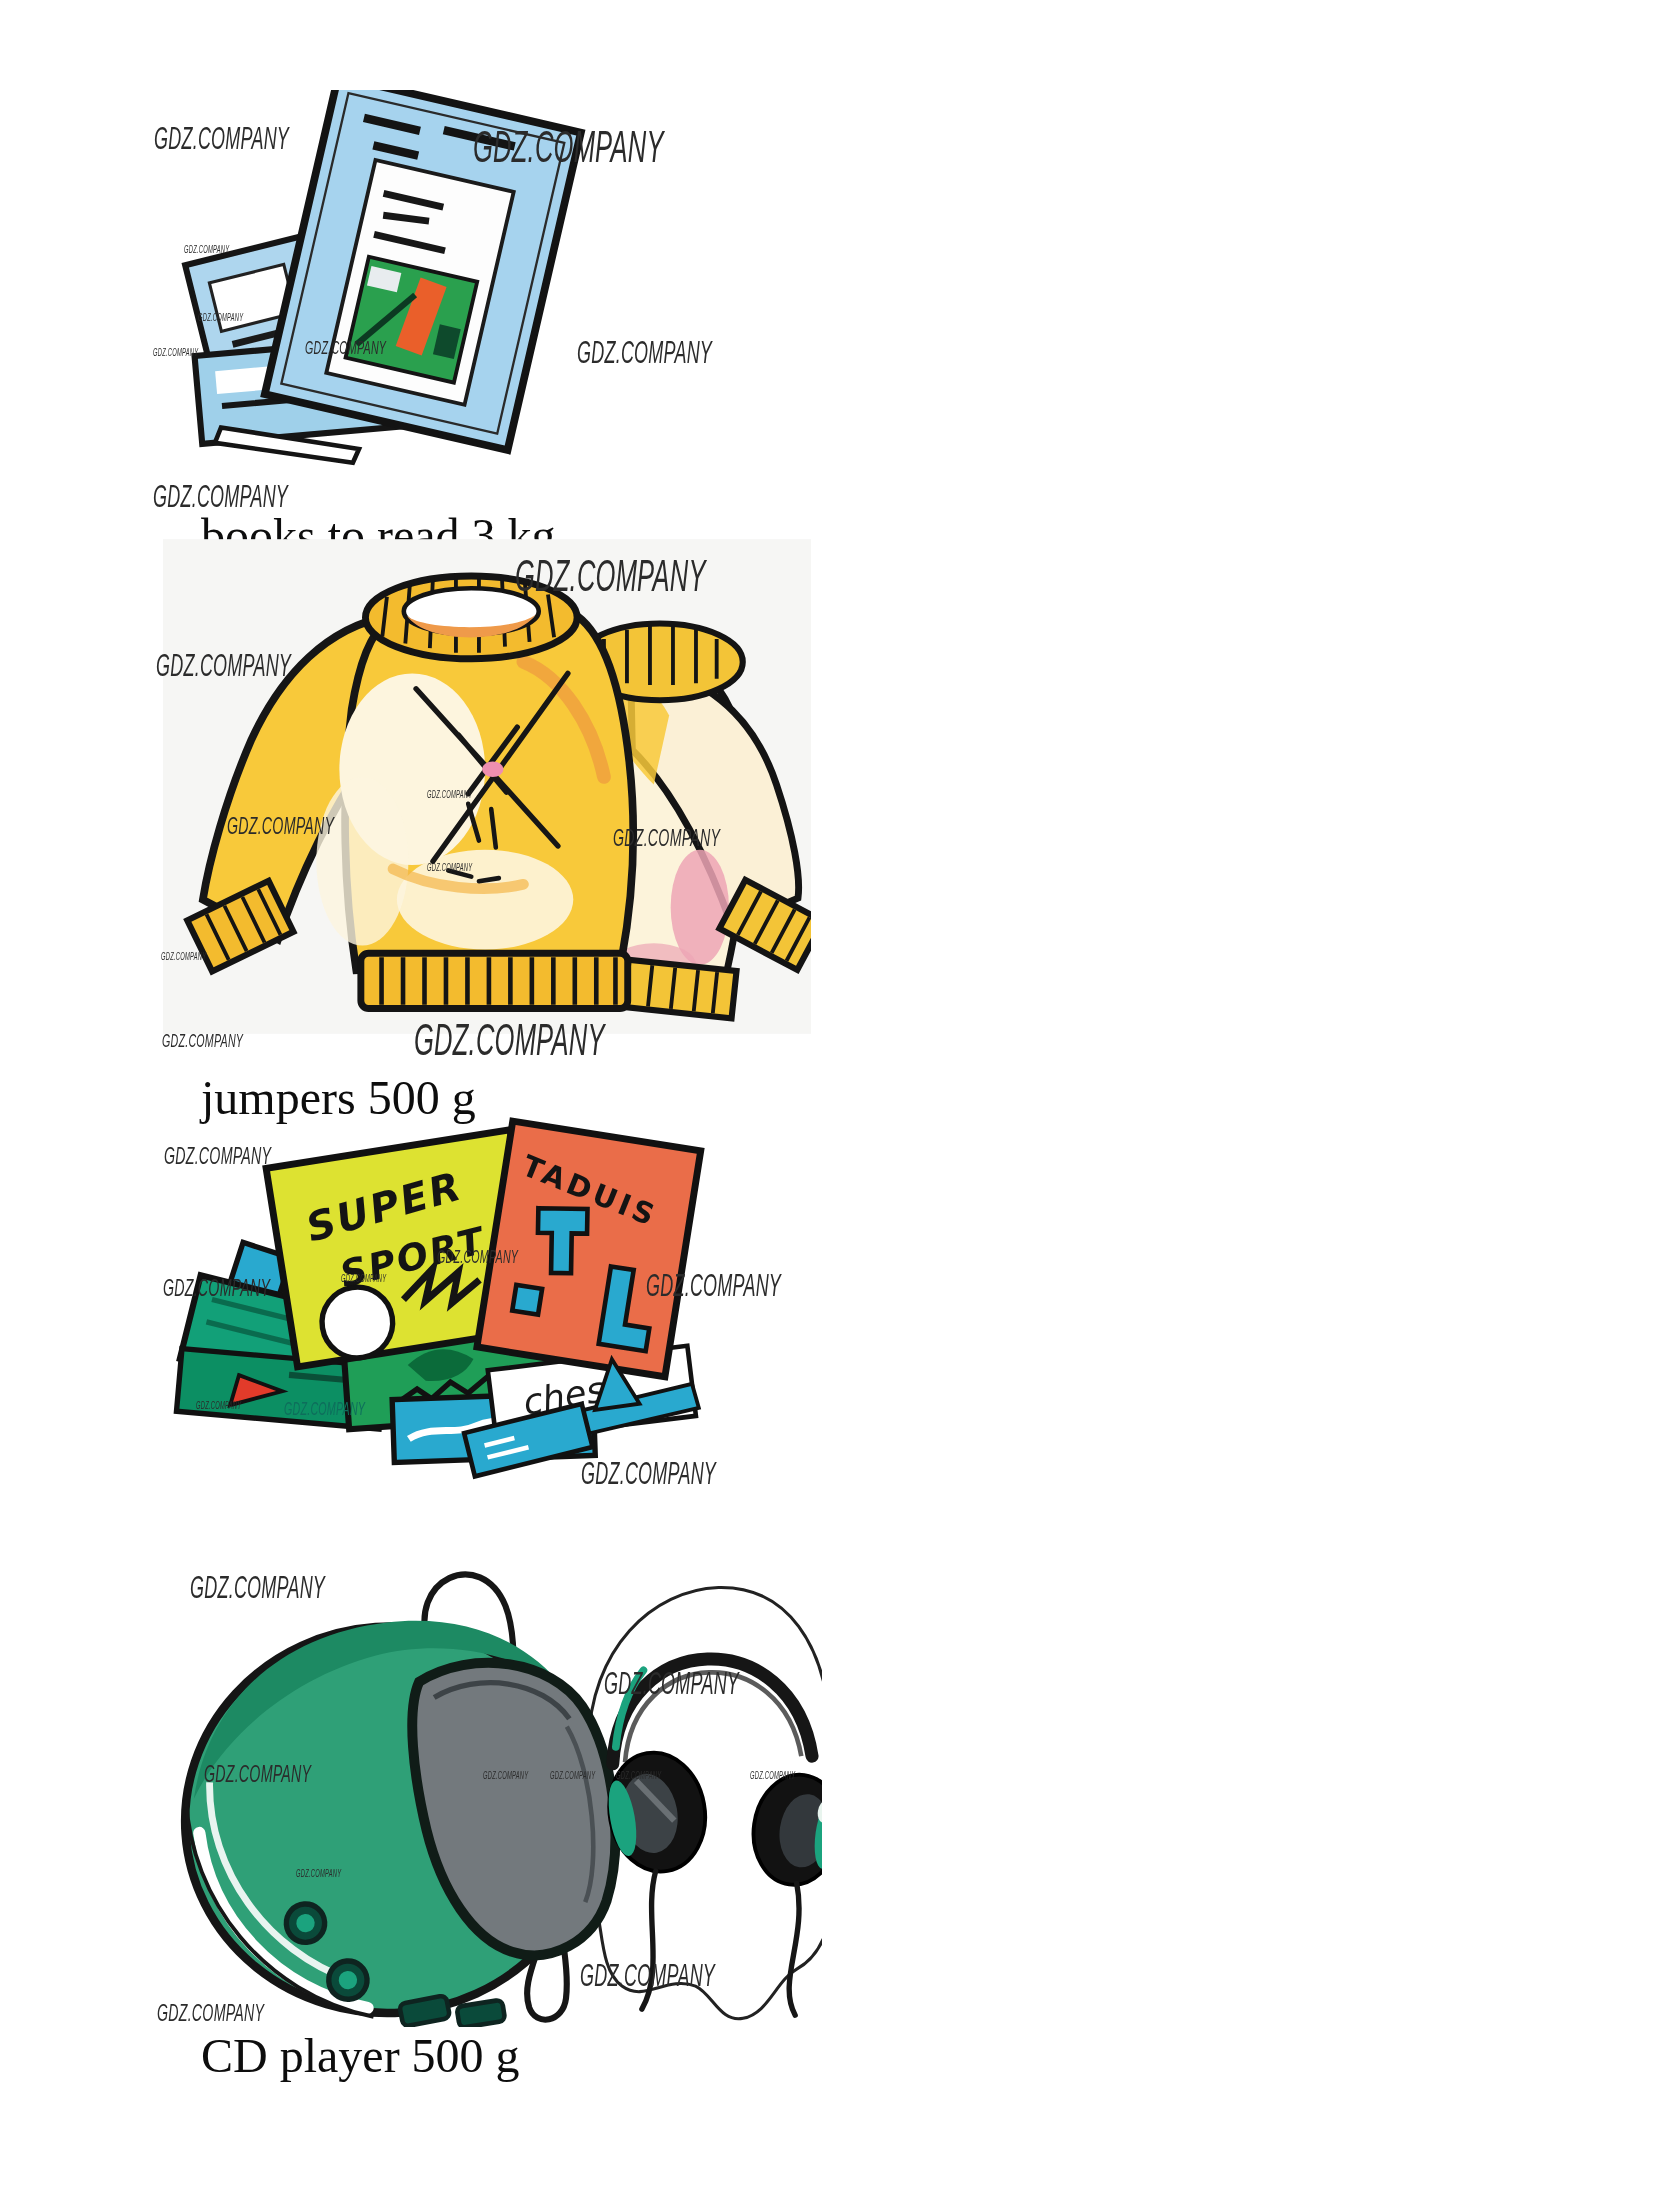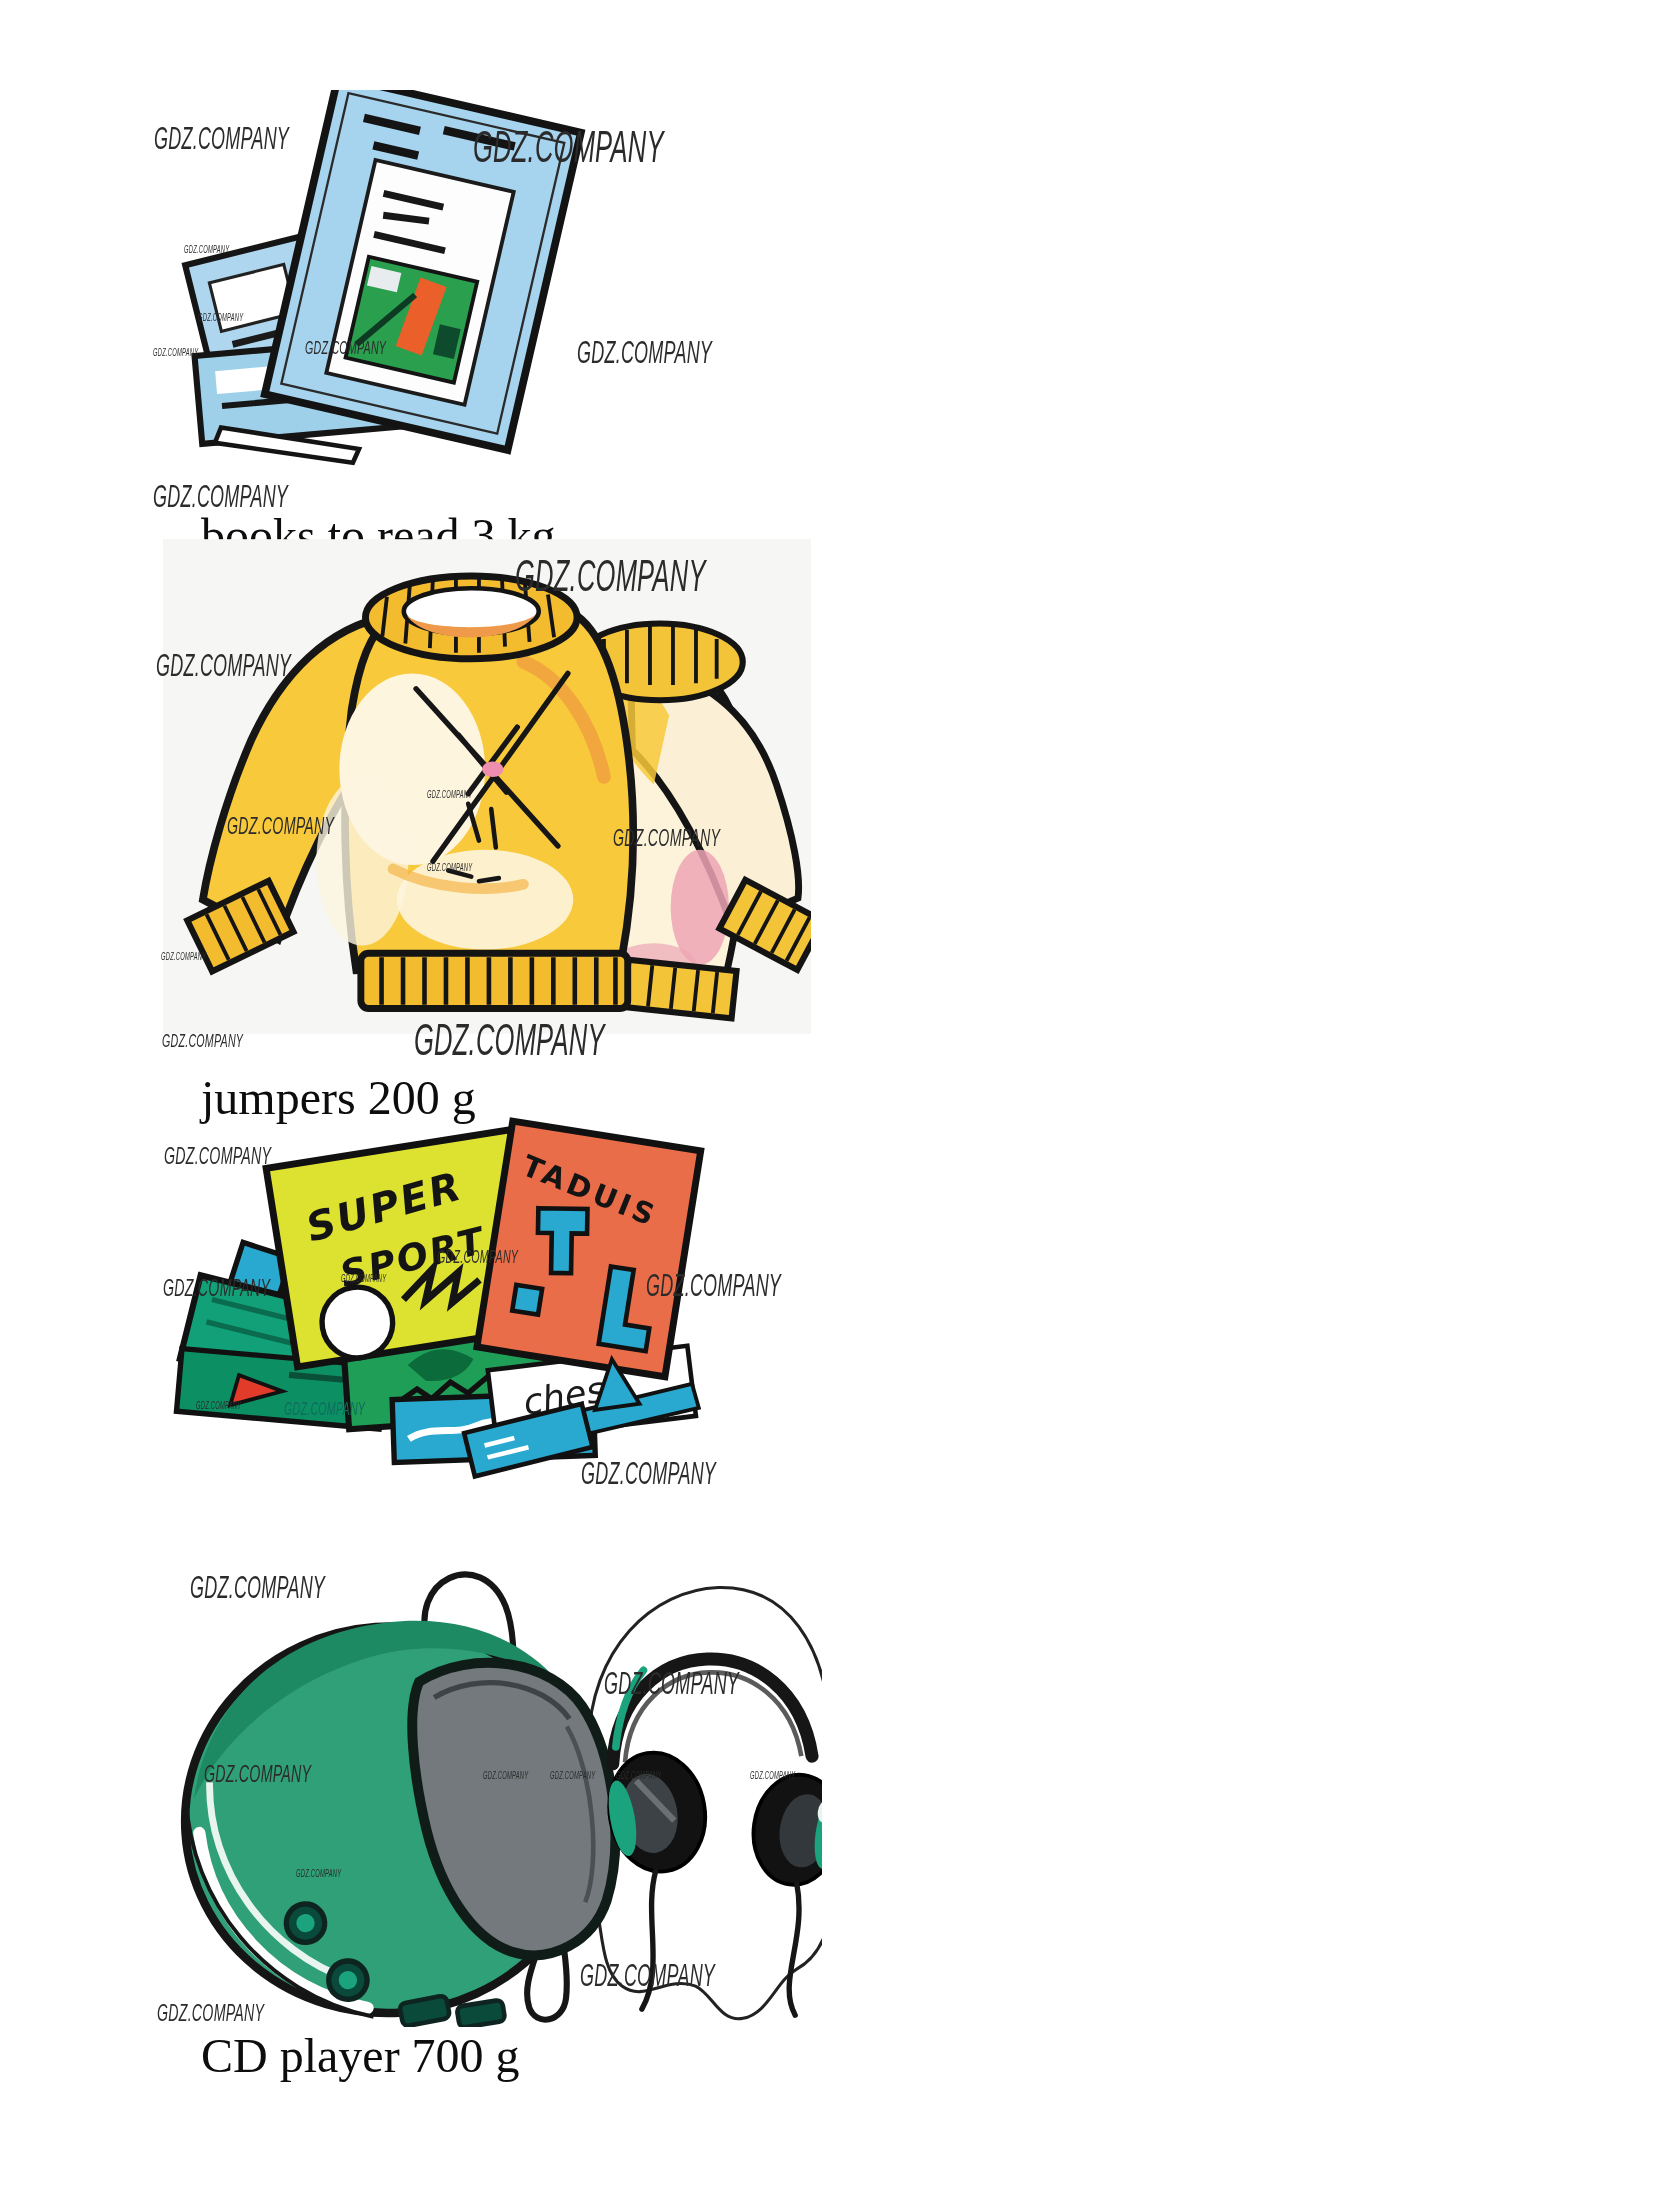--- a/index.html
+++ b/index.html
@@ -93,21 +93,21 @@
         <path d="M318 100 C340 120 464 120 486 98 C460 138 344 138 318 100 Z" fill="#ef9a4a"></path>
         <rect x="258" y="540" width="348" height="72" rx="10" style="fill:var(--jumper_rib)" stroke="#141414" stroke-width="9"></rect>
         <path d="M285 545 v62 M313 545 v62 M341 545 v62 M369 545 v62 M397 545 v62 M425 545 v62 M453 545 v62 M481 545 v62 M509 545 v62 M537 545 v62 M565 545 v62 M590 545 v62" stroke="#141414" stroke-width="6"></path>
         <g transform="rotate(-26 100 505)">
           <rect x="42" y="468" width="118" height="74" style="fill:var(--jumper_rib)" stroke="#141414" stroke-width="8"></rect>
           <path d="M68 472 v66 M94 472 v66 M120 472 v66 M143 472 v66" stroke="#141414" stroke-width="5"></path>
         </g>
       </g>
     </svg>
   </div>
-  <div class="caption" style="top:1073px;">jumpers 200 g</div>
+  <div class="caption" style="top:1073px;">jumpers 500 g</div>
 
   <div class="figure" style="left:163px;top:1106px;">
     <svg width="564" height="376" viewBox="0 0 735 490">
       <g transform="rotate(18 110 290)">
         <rect x="70" y="185" width="66" height="200" style="fill:var(--game_blue)" stroke="#111111" stroke-width="7"></rect>
       </g>
       <g transform="rotate(14 150 320)">
         <rect x="28" y="248" width="240" height="112" style="fill:var(--game_teal)" stroke="#111111" stroke-width="8"></rect>
         <path d="M50 275 h190 M50 305 h200" stroke="#0a6b4e" stroke-width="7"></path>
       </g>
@@ -189,21 +189,21 @@
       </g>
       <g transform="rotate(8 832 358)">
         <ellipse cx="832" cy="358" rx="56" ry="72" fill="#121212" stroke="#000000" stroke-width="5"></ellipse>
         <ellipse cx="842" cy="358" rx="32" ry="48" fill="#33383c"></ellipse>
         <ellipse cx="872" cy="358" rx="15" ry="46" style="fill:var(--headphone_teal)"></ellipse>
         <ellipse cx="864" cy="330" rx="8" ry="14" fill="#e8f4ee"></ellipse>
       </g>
       <path d="M648 412 C632 470 660 540 630 592 M832 428 C846 500 806 556 830 600" stroke="#161616" stroke-width="7" fill="none" stroke-linecap="round"></path>
     </svg>
   </div>
-  <div class="caption" style="top:2031px;">CD player 700 g</div>
+  <div class="caption" style="top:2031px;">CD player 500 g</div>
 
   <div style="position:absolute;left:0;top:0;width:100%;height:100%;pointer-events:none;font-style:italic;">
       <span class="wm wm-m" style="left: 154px; top: 123px;">GDZ.COMPANY</span>
       <span class="wm wm-l" style="left: 473px; top: 125px;">GDZ.COMPANY</span>
       <span class="wm wm-xs" style="left: 184px; top: 245px;">GDZ.COMPANY</span>
       <span class="wm wm-xs" style="left: 198px; top: 313px;">GDZ.COMPANY</span>
       <span class="wm wm-xs" style="left: 153px; top: 348px;">GDZ.COMPANY</span>
       <span class="wm wm-sm" style="left: 305px; top: 339px;">GDZ.COMPANY</span>
       <span class="wm wm-m" style="left: 577px; top: 337px;">GDZ.COMPANY</span>
       <span class="wm wm-m" style="left: 153px; top: 481px;">GDZ.COMPANY</span>

